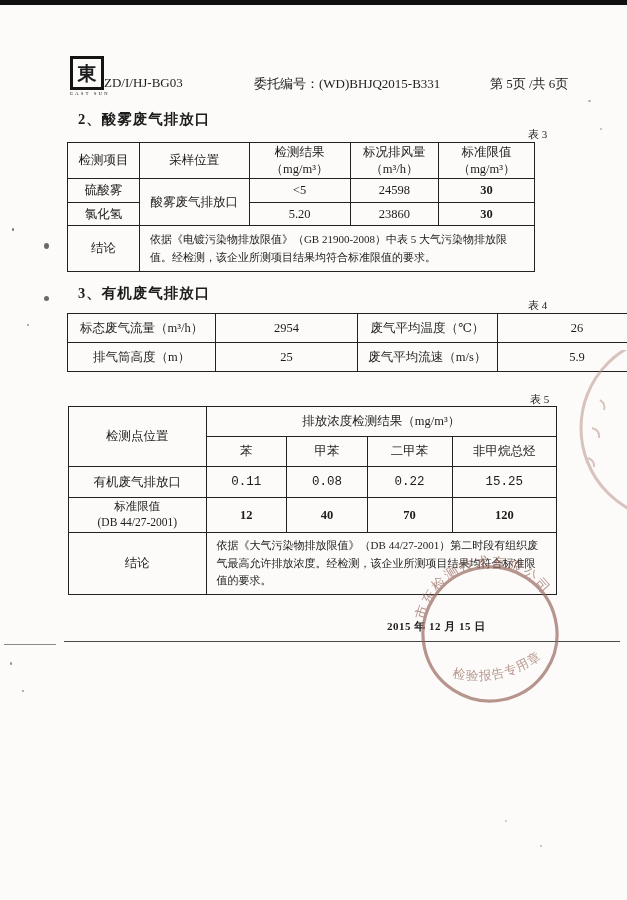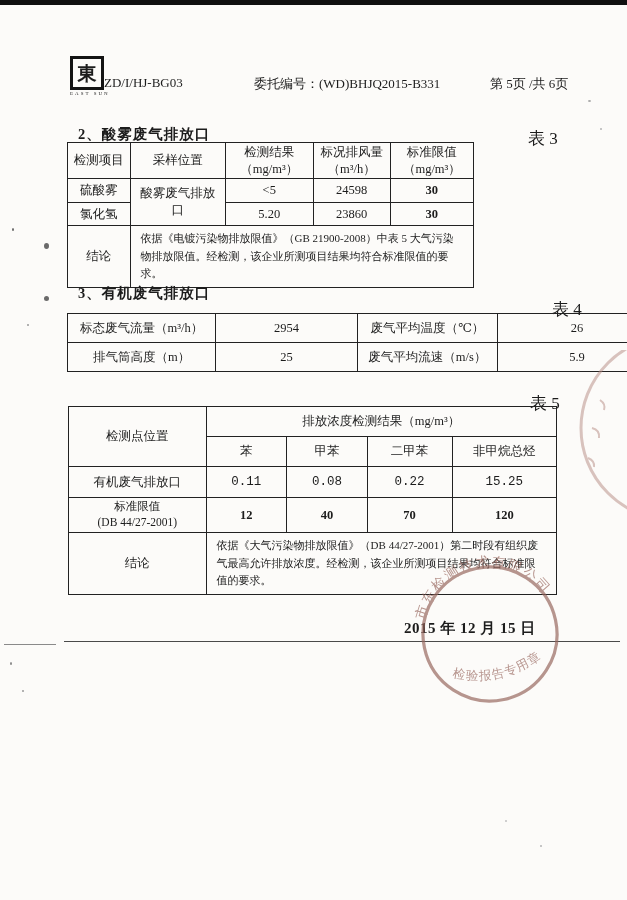--- a/index.html
+++ b/index.html
@@ -14,31 +14,31 @@
   .logo{position:absolute;left:70px;top:56px;width:34px;text-align:center;}
   .logo-box{width:28px;height:28px;border:3px solid #141414;margin:0 auto;
     display:flex;align-items:center;justify-content:center;font-weight:bold;font-size:19px;line-height:1;}
   .logo-cap{font-size:5px;letter-spacing:2px;margin-top:1px;color:#222;white-space:nowrap;}
   .hdr-text{position:absolute;top:75px;font-size:13px;white-space:nowrap;}
   .doc-code{left:104px;}
   .commission{left:254px;}
   .page-no{left:462px;margin-left:28px;}
   
   .sec-title{position:absolute;left:78px;font-size:14.5px;font-weight:600;letter-spacing:1px;}
-  .tbl-tag{position:absolute;font-size:17px;}
+  .tbl-tag{position:absolute;font-size:11px;}
   
   table{border-collapse:collapse;table-layout:fixed;position:absolute;background:transparent;}
   td,th{border:1.4px solid #222;font-size:12.5px;font-weight:normal;
     text-align:center;vertical-align:middle;padding:1px 4px;overflow:hidden;}
   .two-line{line-height:1.3;}
   .bold{font-weight:bold;}
   .concl-text{text-align:left;line-height:1.6;padding:4px 10px;font-size:11px;}
   .limit-sub{font-size:11.5px;line-height:1.35;}
   
-  .date{position:absolute;left:404px;top:619px;width:125px;font-size:15px;font-weight:bold;
+  .date{position:absolute;left:387px;top:619px;width:125px;font-size:11px;font-weight:bold;
     letter-spacing:0.5px;white-space:nowrap;z-index:2;}
   .rule-main{position:absolute;left:64px;top:641px;width:556px;border-top:1.5px solid #4a4a4a;z-index:1;}
   .rule-short{position:absolute;left:4px;top:644px;width:52px;border-top:1px solid #8a8a8a;}
   
   .stamp-main{position:absolute;left:406px;top:550px;width:168px;height:168px;
     transform:rotate(-12deg);opacity:0.68;z-index:3;pointer-events:none;}
   .stamp-edge{position:absolute;left:548px;top:350px;width:79px;height:175px;
     opacity:0.5;pointer-events:none;}
   
   .speck{position:absolute;background:#6a6a6a;border-radius:50%;}
@@ -55,24 +55,24 @@
       <span>東</span>
     </div>
     <div class="logo-cap">EAST SUN</div>
   </div>
   <div class="hdr-text doc-code">ZD/I/HJ-BG03</div>
   <div class="hdr-text commission">
     <span>委托编号：</span><span>(WD)BHJQ2015-B331</span>
   </div>
   <div class="hdr-text page-no">第 5页 /共 6页</div>
 
-  <div class="sec-title" style="top:125px;">2、酸雾废气排放口</div>
+  <div class="sec-title" style="top:110px;">2、酸雾废气排放口</div>
   <div class="tbl-tag" style="left:528px;top:127px;">表 3</div>
 
-  <table style="left:67px;top:142px;width:407px;">
+  <table style="left:67px;top:142px;width:468px;">
     <colgroup>
         <col style="width:15.4%">
         <col style="width:23.5%">
         <col style="width:21.6%">
         <col style="width:19%">
         <col style="width:20.5%">
       </colgroup>
     <tbody>
         <tr style="height:36px;">
       <td>检测项目</td>
@@ -101,21 +101,21 @@
       <td class="bold">30</td>
     </tr>
     <tr style="height:46px;">
       <td>结论</td>
       <td colspan="4" class="concl-text">依据《电镀污染物排放限值》（GB 21900-2008）中表 5 大气污染物排放限值。经检测，该企业所测项目结果均符合标准限值的要求。</td>
     </tr>
   </tbody>
     </table>
 
   <div class="sec-title" style="top:284px;">3、有机废气排放口</div>
-  <div class="tbl-tag" style="left:552px;top:298px;">表 4</div>
+  <div class="tbl-tag" style="left:528px;top:298px;">表 4</div>
 
   <table style="left:67px;top:313px;width:590px;">
     <colgroup>
         <col style="width:25.2%">
         <col style="width:24%">
         <col style="width:23.8%">
         <col style="width:27%">
       </colgroup>
     <tbody>
         <tr style="height:29px;">

